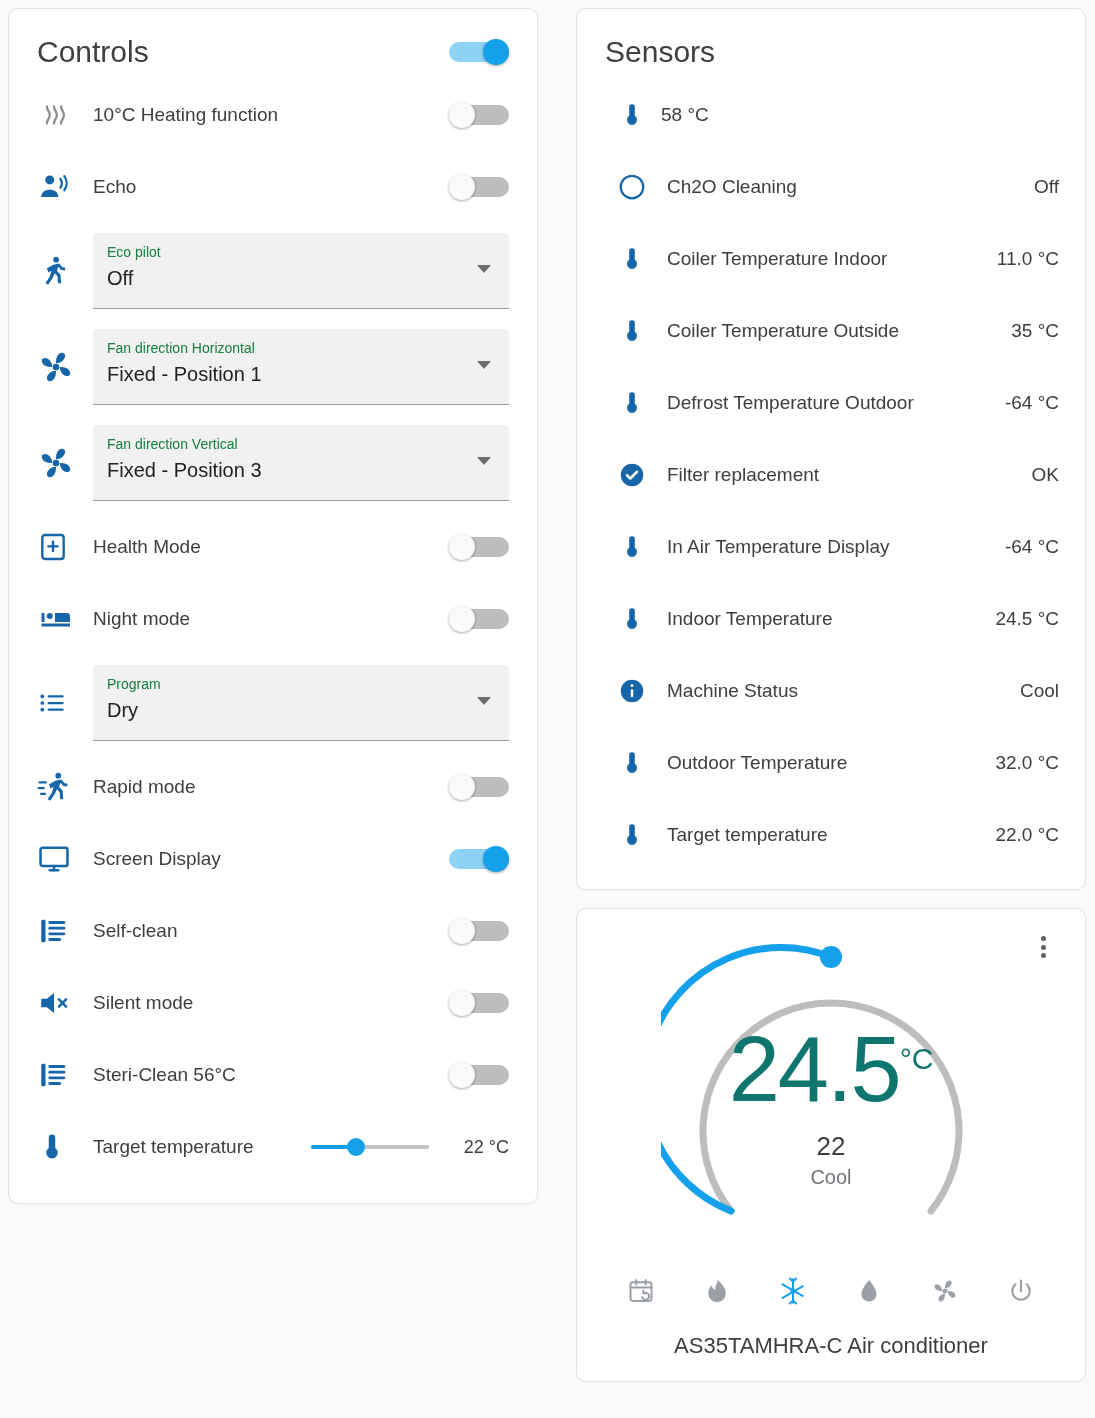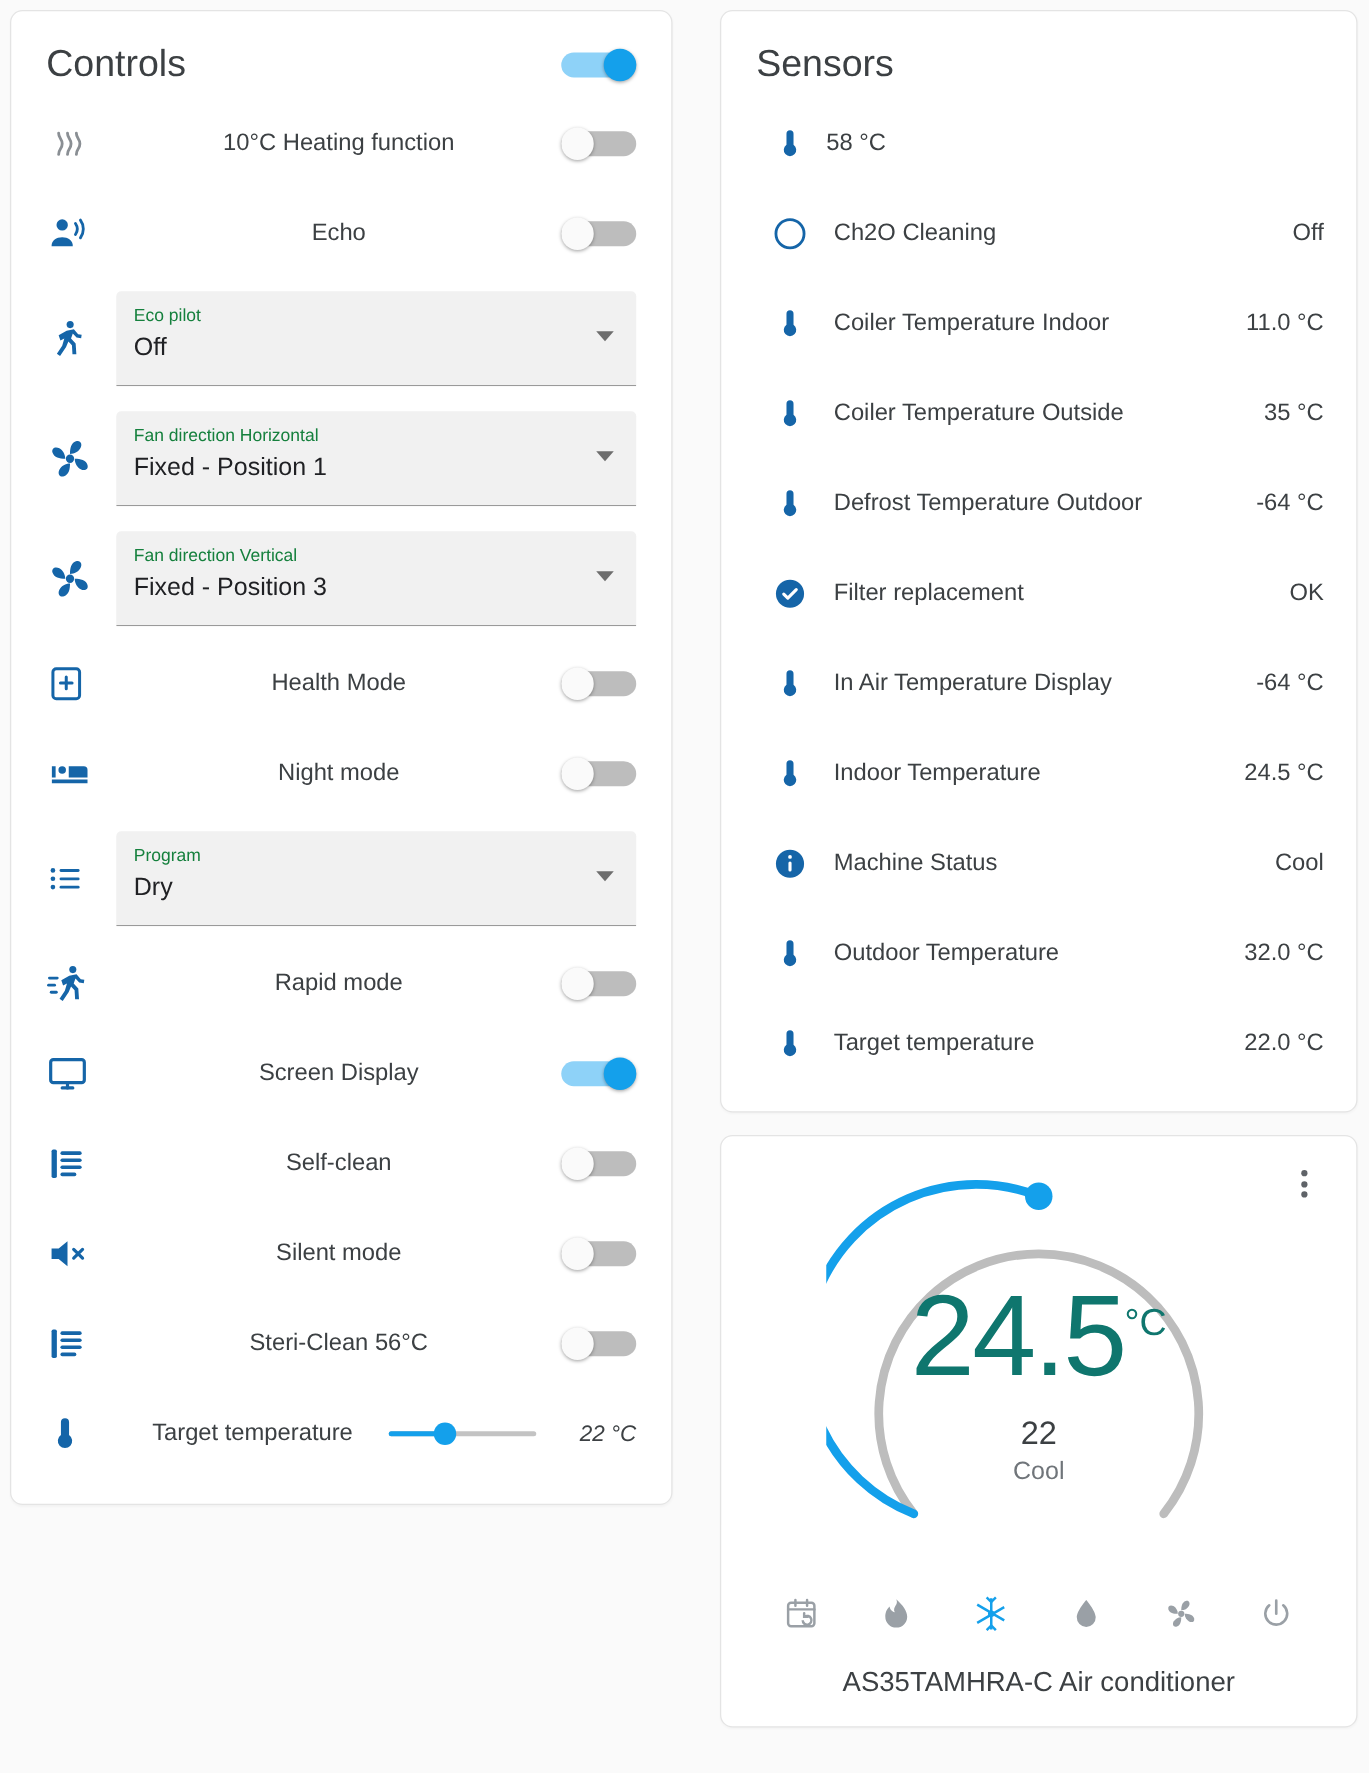--- a/index.html
+++ b/index.html
@@ -82,21 +82,20 @@
     flex: 0 0 56px;
     display: flex;
     align-items: center;
     justify-content: flex-start;
     color: #1565a8;
   }
   .row .label {
     flex: 1;
     font-size: 19px;
     color: #3c4043;
-    text-align: center;
   }
   .row .trailing {
     display: flex;
     align-items: center;
     justify-content: flex-end;
   }
 
   
   .selectwrap {
     flex: 1;
@@ -156,21 +155,20 @@
     left: 36px; top: 3px;
     width: 18px; height: 18px;
     border-radius: 50%;
     background: #14a0eb;
   }
   .valtext {
     font-size: 18px;
     color: #3c4043;
     min-width: 64px;
     text-align: right;
-    font-style: italic;
   }
 
   
   .srow {
     display: flex;
     align-items: center;
     min-height: 72px;
     padding: 0 26px 0 26px;
   }
   .srow .ico {

